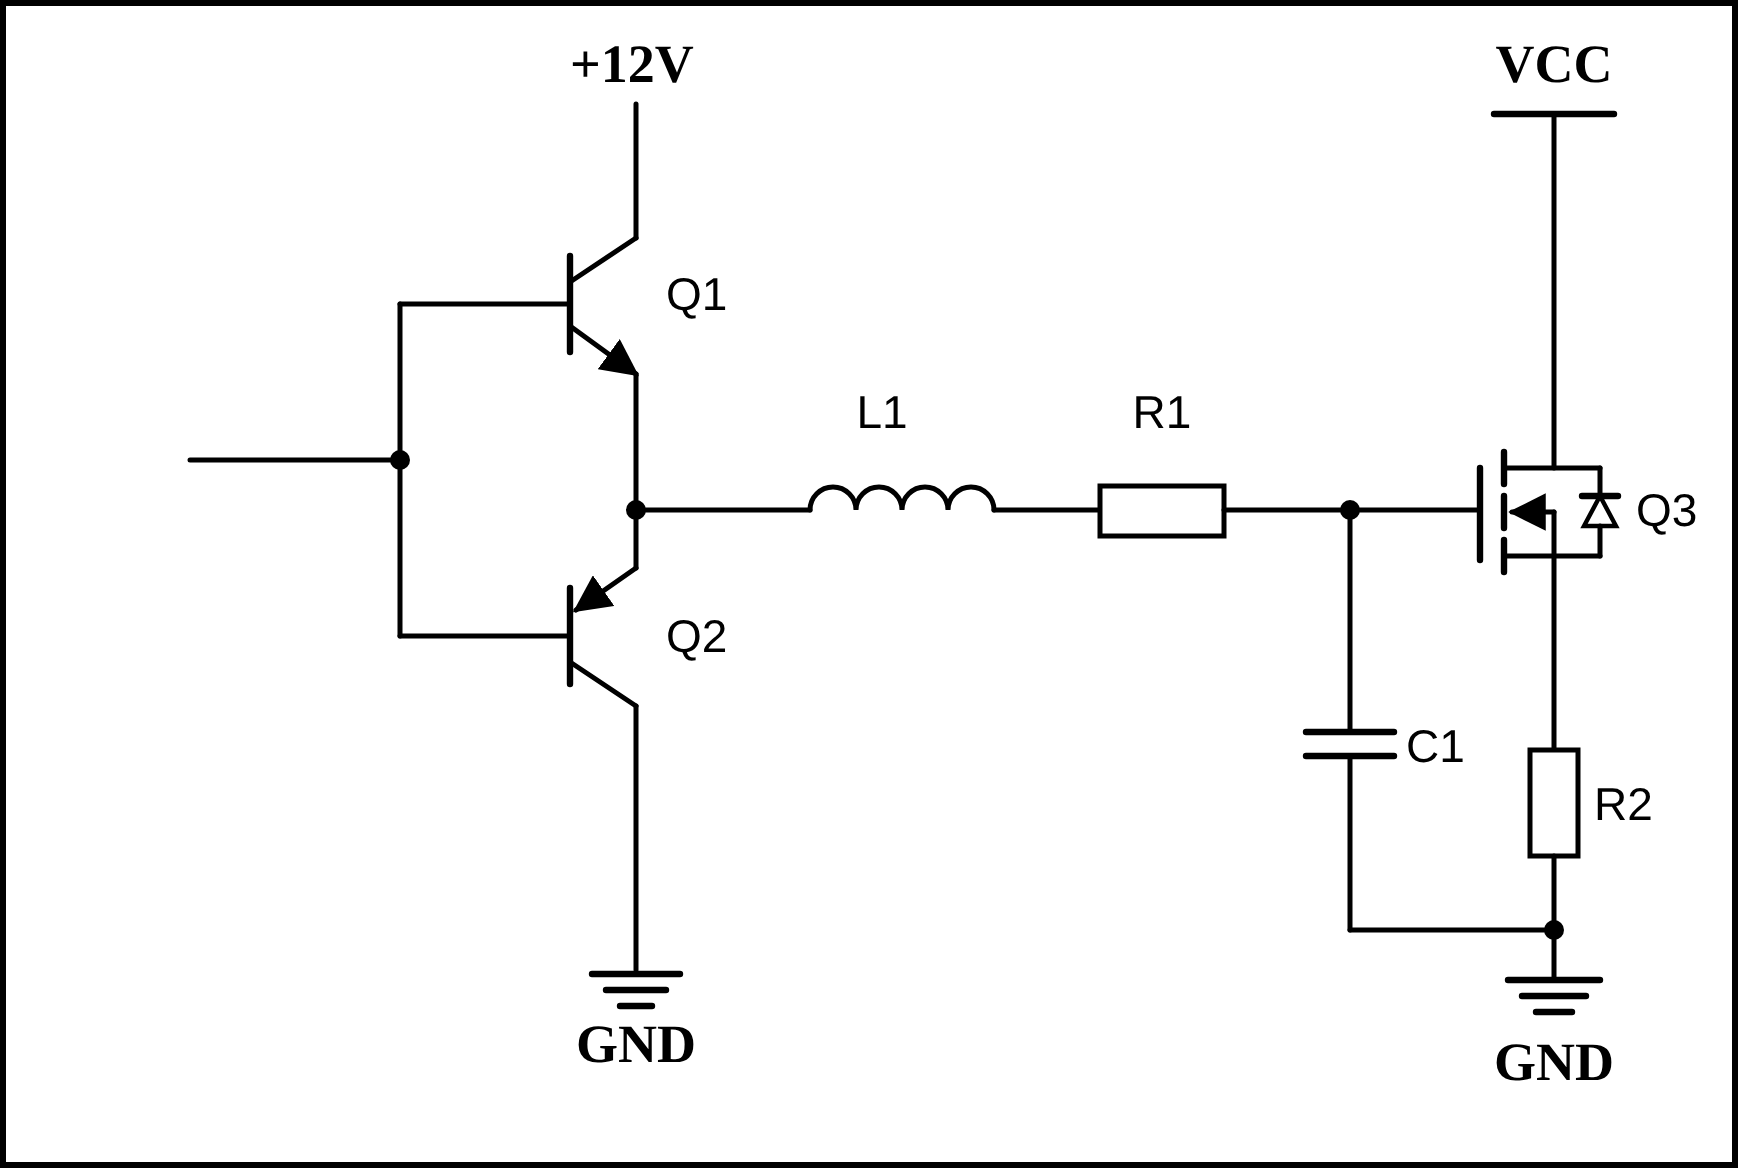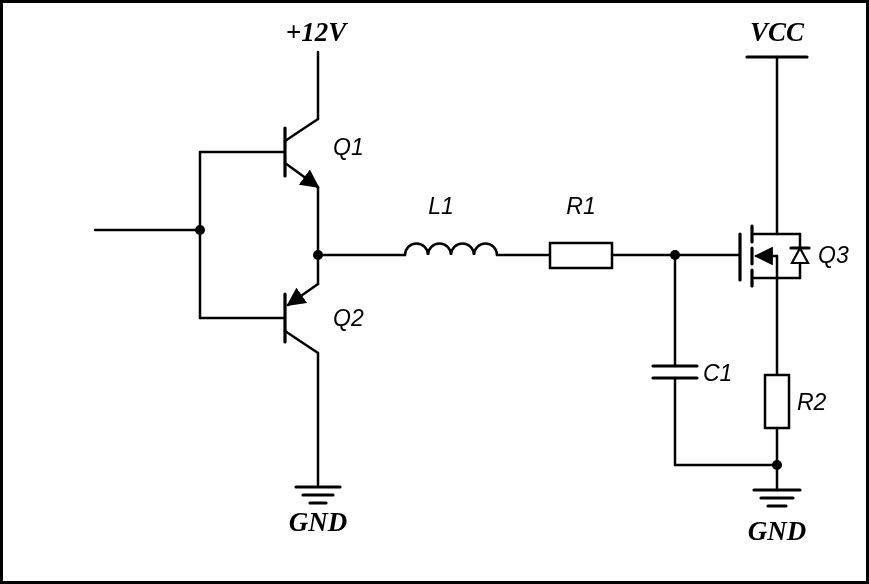--- a/index.html
+++ b/index.html
@@ -5,21 +5,20 @@
   html, body {
     margin: 0;
     padding: 0;
     background: #ffffff;
   }
   .frame {
     width: 869px;
     height: 584px;
     background: #ffffff;
     position: relative;
-    font-style: italic;
   }
   svg { display: block; }
   .wire  { stroke: #000; stroke-width: 2.5; fill: none; stroke-linecap: round; }
   .bar   { stroke: #000; stroke-width: 3.2; fill: none; stroke-linecap: round; }
   .comp  { stroke: #000; stroke-width: 2.5; fill: #ffffff; }
   .dot   { fill: #000; stroke: none; }
   .pwr   { font-family: "Liberation Serif", serif; font-weight: bold; font-size: 27px; fill: #000; }
   .cmp   { font-family: "Liberation Sans", sans-serif; font-size: 23px; fill: #000; }
 </style>
 </head>

